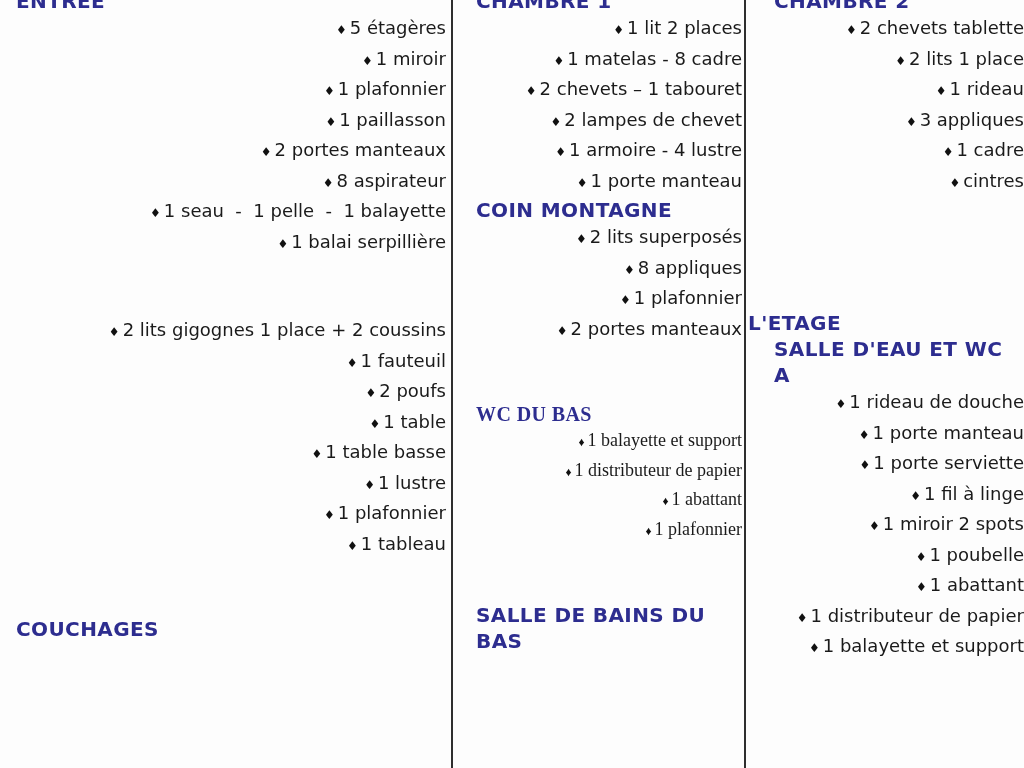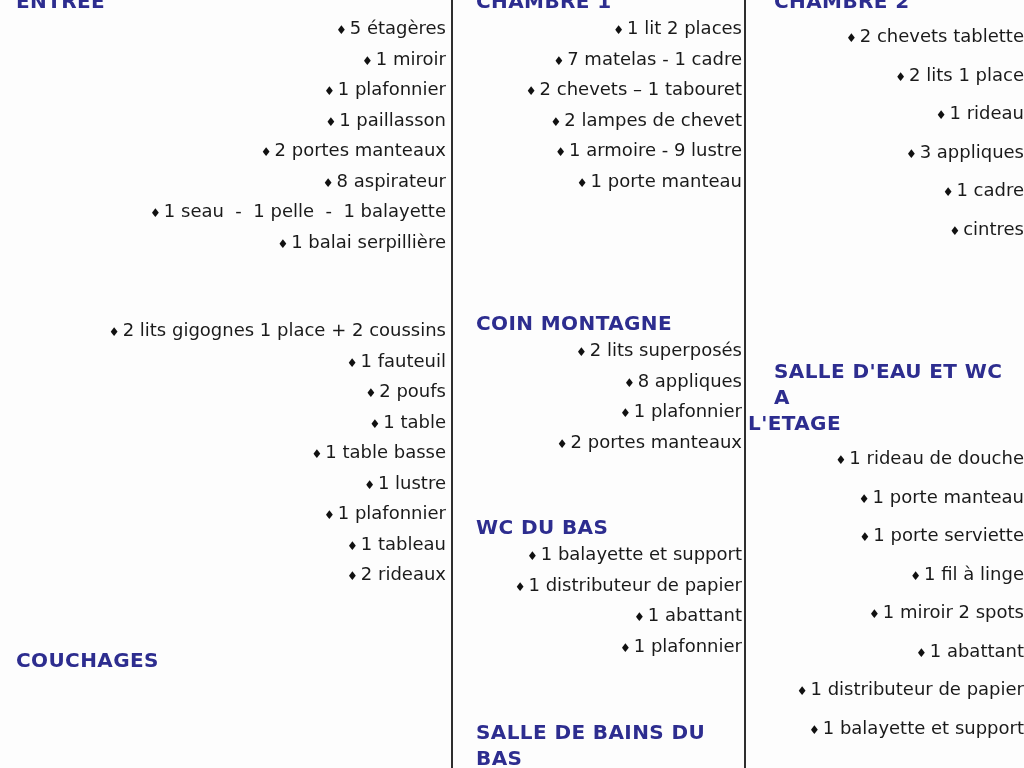--- a/index.html
+++ b/index.html
@@ -41,29 +41,29 @@
   }
   .bullet {
     font-size: 12px;
     margin-right: 3px;
     color: #111;
   }
 
   
   #col-1 .s1 { margin-top: 58px; }
   #col-1 .s2 { margin-top: 56px; }
-  #col-2 .s1 { margin-top: 113px; }
-  #col-2 .s2 { margin-top: 56px; }
+  #col-2 .s1 { }
+  #col-2 .s2 { margin-top: 56px; font-family: Liberation Serif, serif; }
   #col-2 .s3 { margin-top: 57px; }
   #col-3 .s1 { margin-top: 113px; }
 
   
   #col-3 .section-title .title-line { padding-left: 28px; }
   #col-3 .section-title .title-line.wrap-line { padding-left: 2px; }
-  #col-3 .item { padding-left: 26px; margin-top: 8px; }
+  #col-3 .item { padding-left: 26px; }
 </style>
 </head>
 <body>
 
 <div class="page">
   <div class="divider" id="divider-1"></div>
   <div class="divider" id="divider-2"></div>
 
   <div class="col" id="col-1">
       <div class="section s0">
@@ -81,38 +81,37 @@
       </div>
       <div class="section s1">
         <div class="item"><span class="bullet">♦</span><span class="item-text">2 lits gigognes 1 place + 2 coussins</span></div>
         <div class="item"><span class="bullet">♦</span><span class="item-text">1 fauteuil</span></div>
         <div class="item"><span class="bullet">♦</span><span class="item-text">2 poufs</span></div>
         <div class="item"><span class="bullet">♦</span><span class="item-text">1 table</span></div>
         <div class="item"><span class="bullet">♦</span><span class="item-text">1 table basse</span></div>
         <div class="item"><span class="bullet">♦</span><span class="item-text">1 lustre</span></div>
         <div class="item"><span class="bullet">♦</span><span class="item-text">1 plafonnier</span></div>
         <div class="item"><span class="bullet">♦</span><span class="item-text">1 tableau</span></div>
-        <div class="item"><span class="bullet">♦</span><span class="item-text">2 rideaux</span></div>
       </div>
       <div class="section s2">
         <div class="section-title">
           <span class="title-line">COUCHAGES</span>
         </div>
       </div>
     </div>
   <div class="col" id="col-2">
       <div class="section s0">
         <div class="section-title">
           <span class="title-line">CHAMBRE 1</span>
         </div>
         <div class="item"><span class="bullet">♦</span><span class="item-text">1 lit 2 places</span></div>
-        <div class="item"><span class="bullet">♦</span><span class="item-text">7 matelas - 1 cadre</span></div>
+        <div class="item"><span class="bullet">♦</span><span class="item-text">1 matelas - 8 cadre</span></div>
         <div class="item"><span class="bullet">♦</span><span class="item-text">2 chevets – 1 tabouret</span></div>
         <div class="item"><span class="bullet">♦</span><span class="item-text">2 lampes de chevet</span></div>
-        <div class="item"><span class="bullet">♦</span><span class="item-text">1 armoire - 9 lustre</span></div>
+        <div class="item"><span class="bullet">♦</span><span class="item-text">1 armoire - 4 lustre</span></div>
         <div class="item"><span class="bullet">♦</span><span class="item-text">1 porte manteau</span></div>
       </div>
       <div class="section s1">
         <div class="section-title">
           <span class="title-line">COIN MONTAGNE</span>
         </div>
         <div class="item"><span class="bullet">♦</span><span class="item-text">2 lits superposés</span></div>
         <div class="item"><span class="bullet">♦</span><span class="item-text">8 appliques</span></div>
         <div class="item"><span class="bullet">♦</span><span class="item-text">1 plafonnier</span></div>
         <div class="item"><span class="bullet">♦</span><span class="item-text">2 portes manteaux</span></div>
@@ -139,26 +138,27 @@
         </div>
         <div class="item"><span class="bullet">♦</span><span class="item-text">2 chevets tablette</span></div>
         <div class="item"><span class="bullet">♦</span><span class="item-text">2 lits 1 place</span></div>
         <div class="item"><span class="bullet">♦</span><span class="item-text">1 rideau</span></div>
         <div class="item"><span class="bullet">♦</span><span class="item-text">3 appliques</span></div>
         <div class="item"><span class="bullet">♦</span><span class="item-text">1 cadre</span></div>
         <div class="item"><span class="bullet">♦</span><span class="item-text">cintres</span></div>
       </div>
       <div class="section s1">
         <div class="section-title">
+          <span class="title-line wrap-line">L'ETAGE</span>
           <span class="title-line">SALLE D'EAU ET WC A</span>
-          <span class="title-line wrap-line">L'ETAGE</span>
         </div>
         <div class="item"><span class="bullet">♦</span><span class="item-text">1 rideau de douche</span></div>
         <div class="item"><span class="bullet">♦</span><span class="item-text">1 porte manteau</span></div>
         <div class="item"><span class="bullet">♦</span><span class="item-text">1 porte serviette</span></div>
         <div class="item"><span class="bullet">♦</span><span class="item-text">1 fil à linge</span></div>
         <div class="item"><span class="bullet">♦</span><span class="item-text">1 miroir 2 spots</span></div>
+        <div class="item"><span class="bullet">♦</span><span class="item-text">1 poubelle</span></div>
         <div class="item"><span class="bullet">♦</span><span class="item-text">1 abattant</span></div>
         <div class="item"><span class="bullet">♦</span><span class="item-text">1 distributeur de papier</span></div>
         <div class="item"><span class="bullet">♦</span><span class="item-text">1 balayette et support</span></div>
       </div>
     </div>
 </div>
 
 </body></html>

